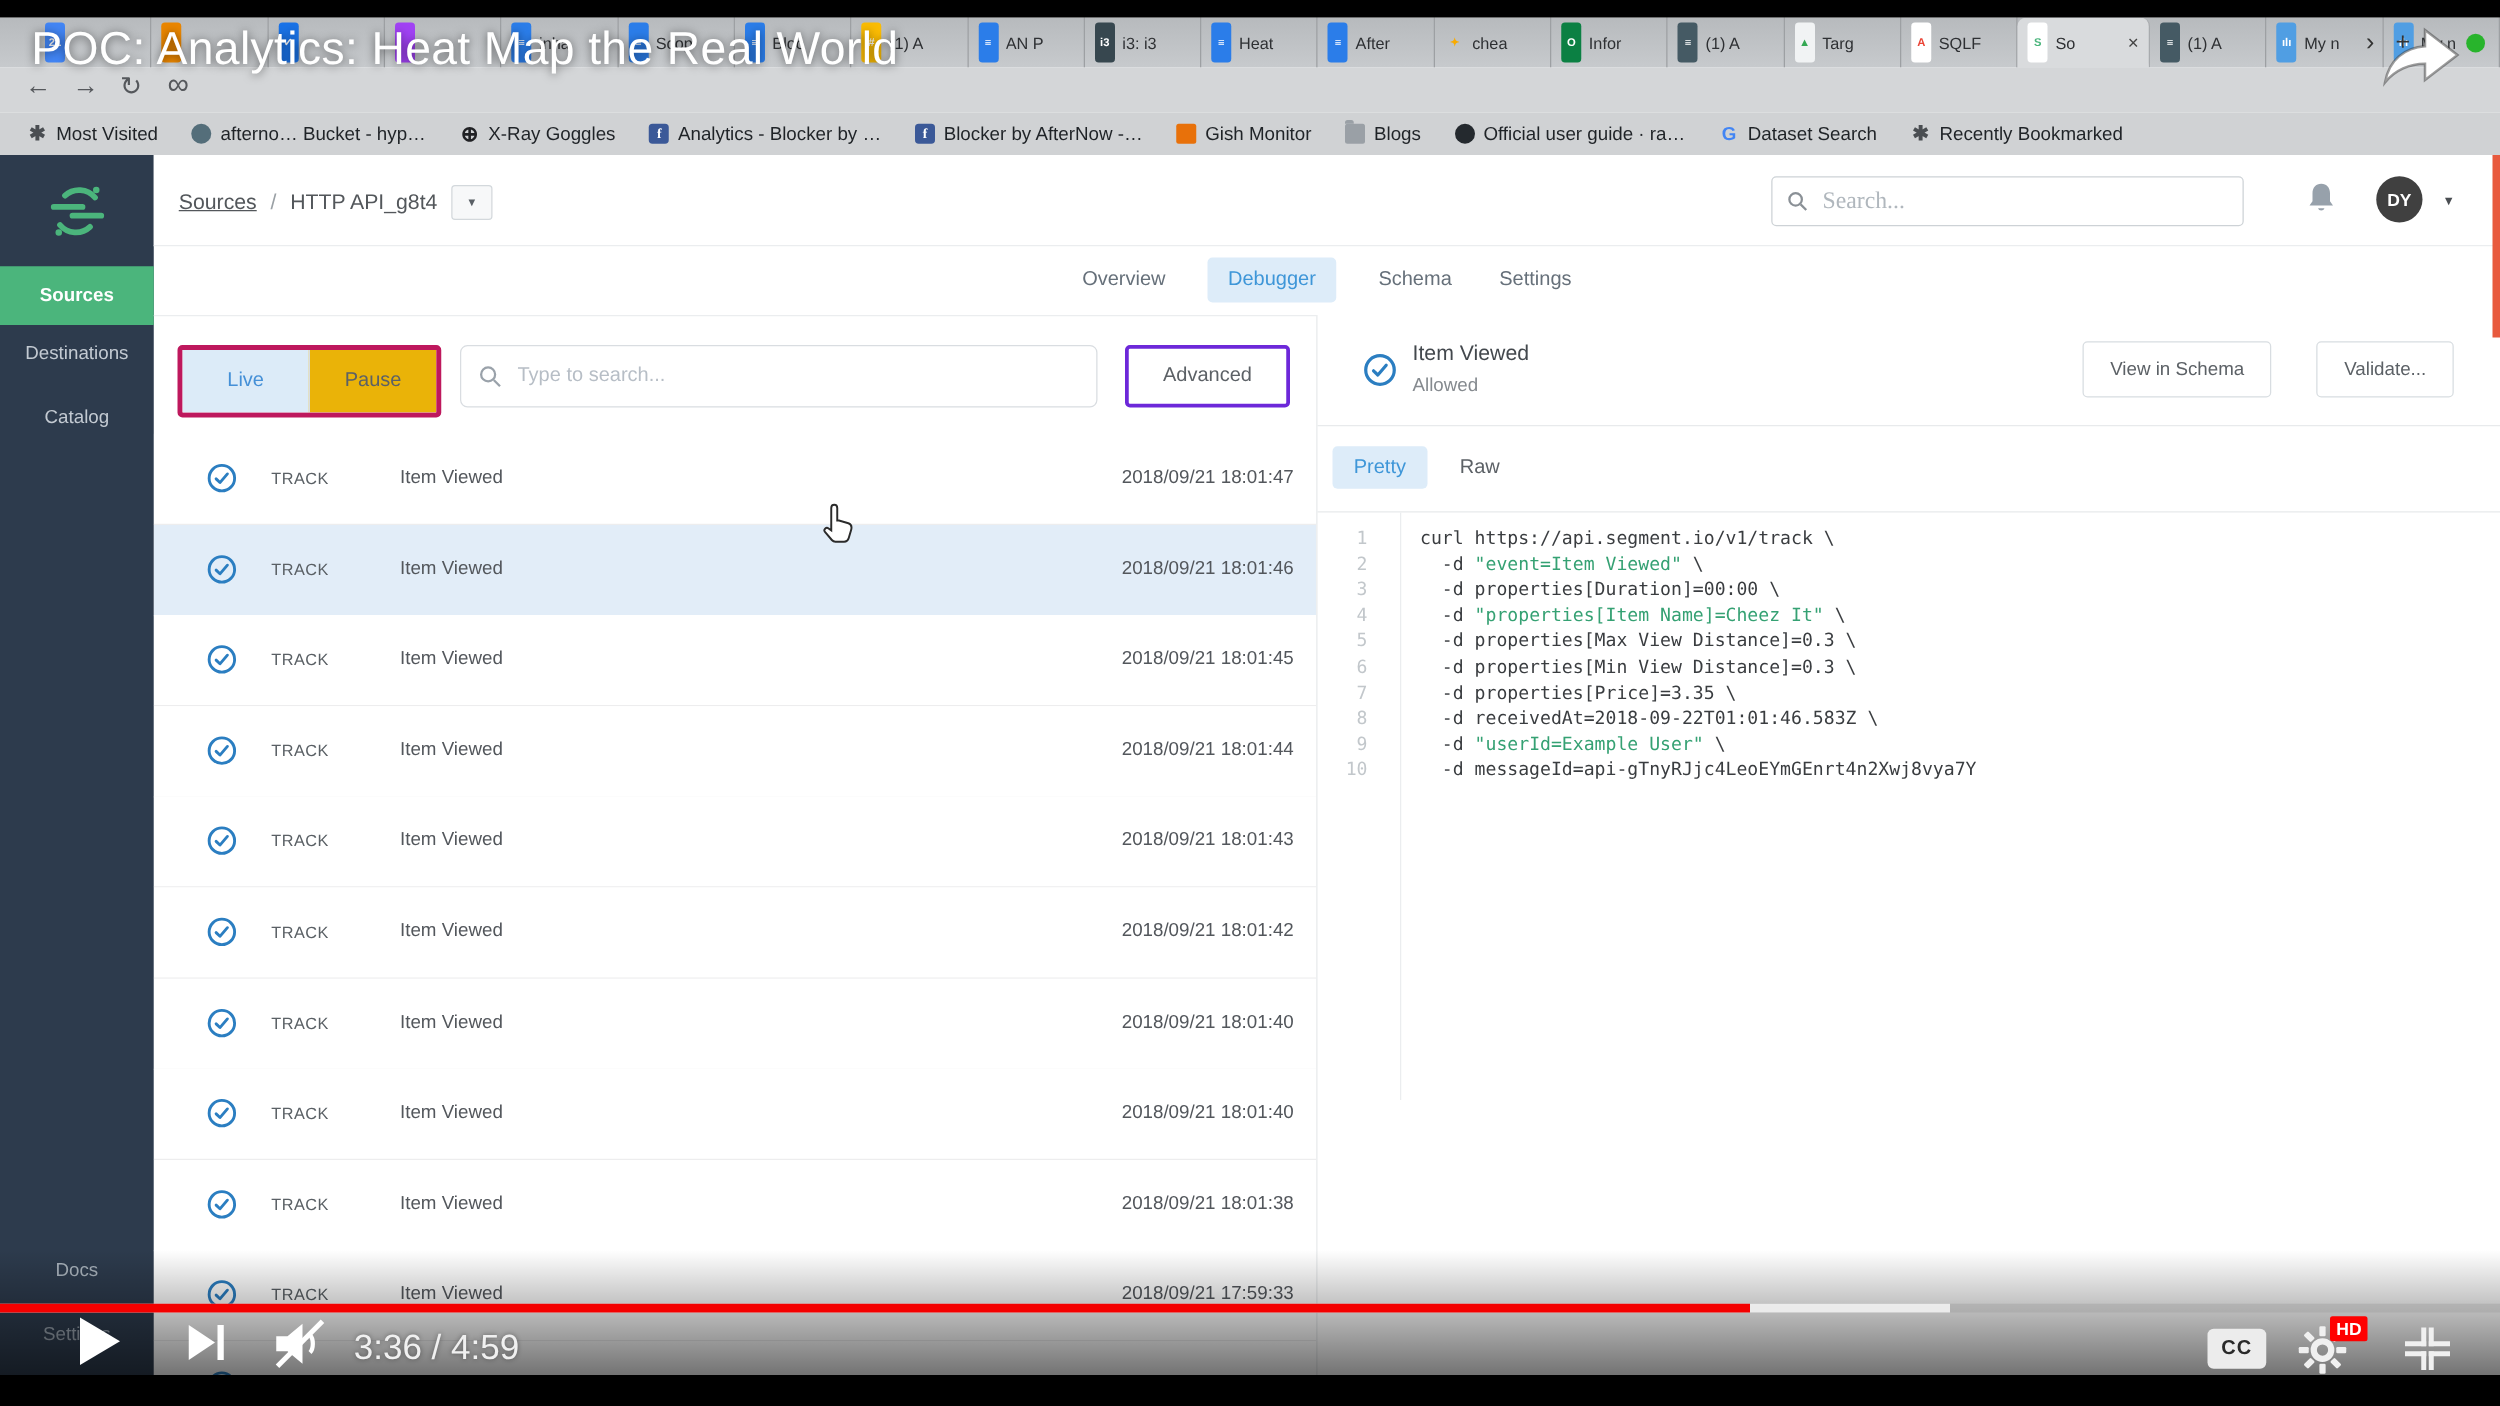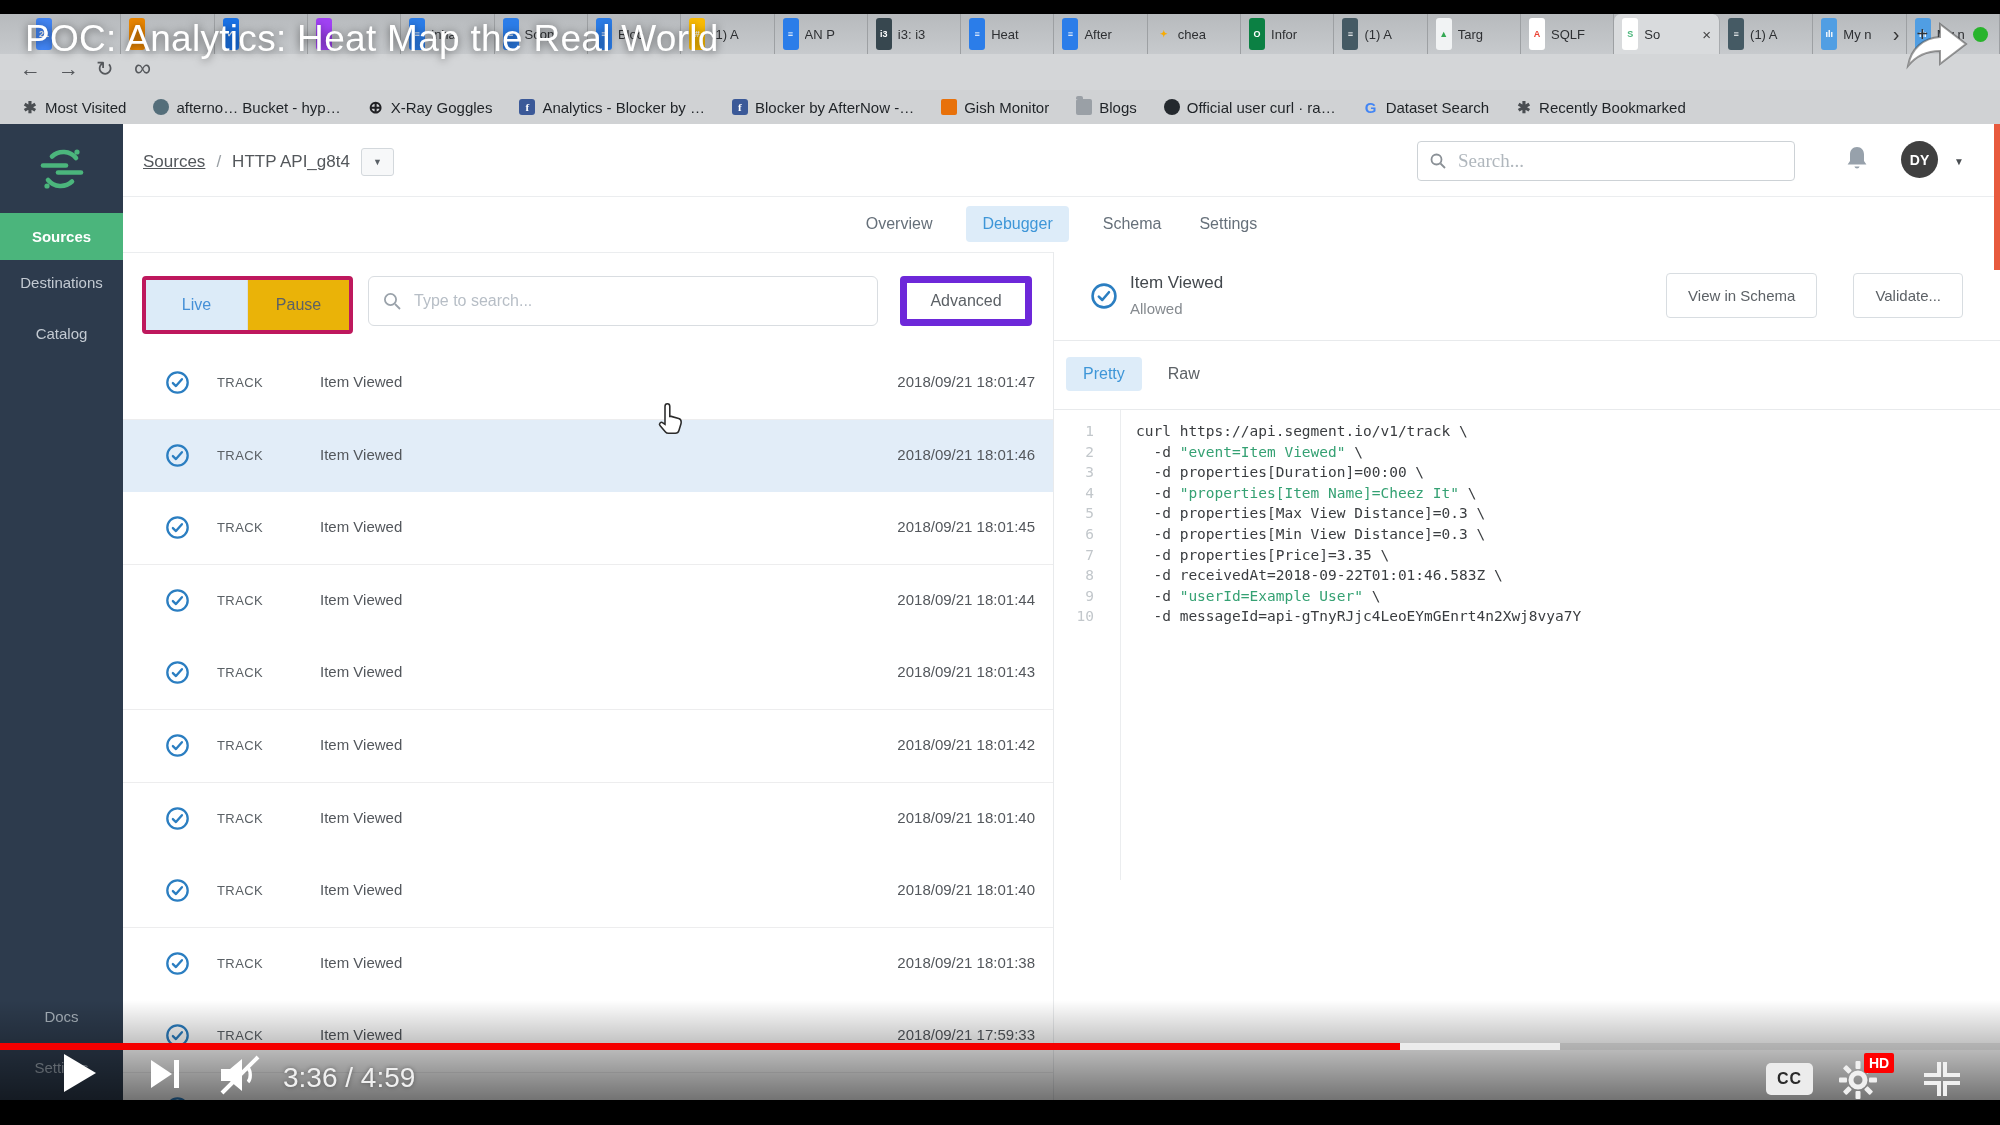--- a/index.html
+++ b/index.html
@@ -91,21 +91,21 @@
   .listpanel{position:absolute;left:123px;top:128px;width:930px;bottom:0;overflow:hidden;}
   .live-pause{position:absolute;left:19px;top:24px;display:flex;height:50px;border:4px solid #be185d;
     border-radius:4px;overflow:hidden;font-size:16px;}
   .lp{width:101px;display:flex;align-items:center;justify-content:center;background:#eab308;color:#5c6166;}
   .lp.on{background:#dcebf8;color:#4590d7;}
   .lp + .lp{border-left:1px solid #d8dde1;}
   .esearch{position:absolute;left:245px;top:24px;width:510px;height:50px;border:1px solid #d9dde1;border-radius:6px;
     display:flex;align-items:center;gap:11px;padding:0 14px;background:#fff;box-sizing:border-box;}
   .esearch input{border:none;outline:none;flex:1;font-size:16px;font-family:inherit;color:#333;}
   .esearch input::placeholder{color:#b7bec6;}
-  .advanced{position:absolute;left:777px;top:24px;width:132px;height:50px;border:7px solid #6d28d9;border-radius:4px;
+  .advanced{position:absolute;left:777px;top:24px;width:132px;height:50px;border:3px solid #6d28d9;border-radius:4px;
     background:#fff;color:#5c6166;font-size:16px;display:flex;align-items:center;justify-content:center;box-sizing:border-box;}
   .erow{position:absolute;left:0;width:930px;height:72px;border-bottom:1px solid #ededee;background:#fff;}
   .erow.selected{background:#e2edf8;}
   .echeck{position:absolute;left:42px;top:23px;}
   .etype{position:absolute;left:94px;top:28px;font-size:13px;color:#5a6065;letter-spacing:.4px;}
   .ename{position:absolute;left:197px;top:26px;font-size:15px;color:#53575c;}
   .etime{position:absolute;right:18px;top:26px;font-size:15px;color:#53575c;}
 
   .detailpanel{position:absolute;left:1053px;top:128px;right:0;bottom:0;border-left:1px solid #e8eaec;background:#fff;}
   .dheader{position:absolute;top:0;left:0;right:0;height:88px;border-bottom:1px solid #e8eaec;}
@@ -312,21 +312,21 @@
       <span class="bm">
         <span class="bmi bmi-box"></span>
         <span>Gish Monitor</span>
       </span>
       <span class="bm">
         <span class="bmi bmi-folder"></span>
         <span>Blogs</span>
       </span>
       <span class="bm">
         <span class="bmi bmi-github"></span>
-        <span>Official user curl · ra…</span>
+        <span>Official user guide · ra…</span>
       </span>
       <span class="bm">
         <span class="bmi bmi-google">G</span>
         <span>Dataset Search</span>
       </span>
       <span class="bm">
         <span class="bmi bmi-gear">✱</span>
         <span>Recently Bookmarked</span>
       </span>
     </div>

